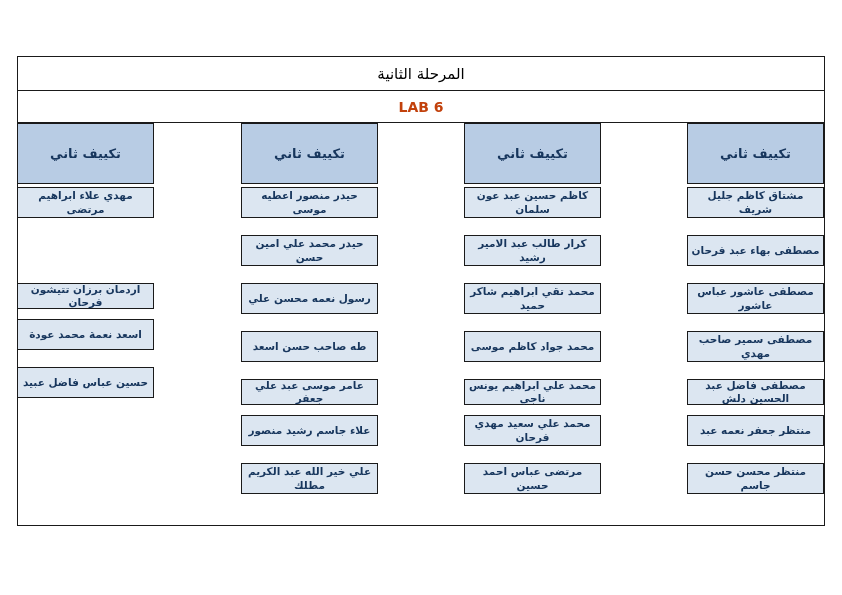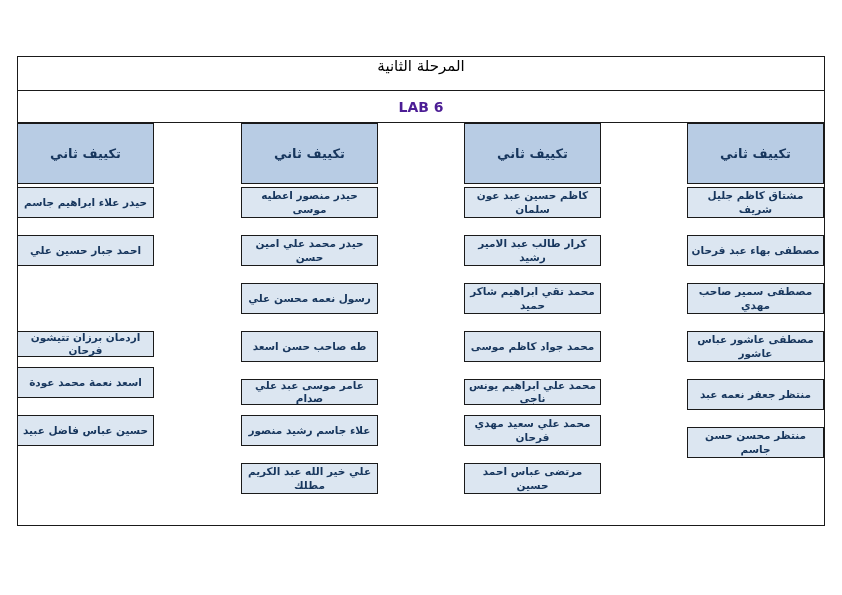--- a/index.html
+++ b/index.html
@@ -33,20 +33,21 @@
     border-collapse: collapse;
     background: #ffffff;
     box-sizing: border-box;
   }
 
   
   .title-row {
     height: 33px;
     border-bottom: 1px solid #1a1a1a;
     display: flex;
+    align-items: center;
     justify-content: center;
     background: #ffffff;
   }
   .title-row .title-text {
     font-size: 15px;
     font-weight: 400;
     letter-spacing: 0px;
     color: #000000;
     text-align: center;
   }
@@ -54,21 +55,21 @@
     height: 31px;
     border-bottom: 1px solid #1a1a1a;
     display: flex;
     align-items: center;
     justify-content: center;
     background: #ffffff;
   }
   .subtitle-row .subtitle-text {
     font-size: 14px;
     font-weight: bold;
-    color: #4c1d95;
+    color: #c2410c;
     direction: ltr;
     text-align: center;
   }
 
   
   .grid-body {
     display: flex;
     flex-direction: row;
     align-items: stretch;
     background: #ffffff;
@@ -149,22 +150,23 @@
     <div class="subtitle-row">
       <span class="subtitle-text">LAB 6</span>
     </div>
 
     <div class="grid-body">
 
       <div class="data-col">
         <div class="col-header">تكييف ثاني</div>
         <div class="name-cell first">مشتاق كاظم جليل شريف</div>
         <div class="name-cell">مصطفى بهاء عبد فرحان</div>
+        <div class="name-cell">مصطفى عاشور عباس عاشور</div>
         <div class="name-cell">مصطفى سمير صاحب مهدي</div>
-        <div class="name-cell">مصطفى عاشور عباس عاشور</div>
+        <div class="name-cell tall">مصطفى فاضل عبد الحسين دلش</div>
         <div class="name-cell">منتظر جعفر نعمه عبد</div>
         <div class="name-cell">منتظر محسن حسن جاسم</div>
       </div>
 
       <div class="spacer-col"></div>
 
       <div class="data-col">
         <div class="col-header">تكييف ثاني</div>
         <div class="name-cell first">كاظم حسين عبد عون سلمان</div>
         <div class="name-cell">كرار طالب عبد الامير رشيد</div>
@@ -176,31 +178,30 @@
       </div>
 
       <div class="spacer-col"></div>
 
       <div class="data-col">
         <div class="col-header">تكييف ثاني</div>
         <div class="name-cell first">حيدر منصور اعطيه موسى</div>
         <div class="name-cell">حيدر محمد علي امين حسن</div>
         <div class="name-cell">رسول نعمه محسن علي</div>
         <div class="name-cell">طه صاحب حسن اسعد</div>
-        <div class="name-cell tall">عامر موسى عبد علي صدام</div>
+        <div class="name-cell tall">عامر موسى عبد علي جعفر</div>
         <div class="name-cell">علاء جاسم رشيد منصور</div>
         <div class="name-cell">علي خير الله عبد الكريم مطلك</div>
       </div>
 
       <div class="spacer-col narrow"></div>
 
       <div class="data-col">
         <div class="col-header">تكييف ثاني</div>
-        <div class="name-cell">حيدر علاء ابراهيم جاسم</div>
-        <div class="name-cell">احمد جبار حسين علي</div>
+        <div class="name-cell">مهدي علاء ابراهيم مرتضى</div>
         <div class="name-cell empty-slot"></div>
         <div class="name-cell tall">اردمان برزان تتيشون فرحان</div>
         <div class="name-cell">اسعد نعمة محمد عودة</div>
         <div class="name-cell">حسين عباس فاضل عبيد</div>
       </div>
 
     </div>
   </div>
 
 </div>

